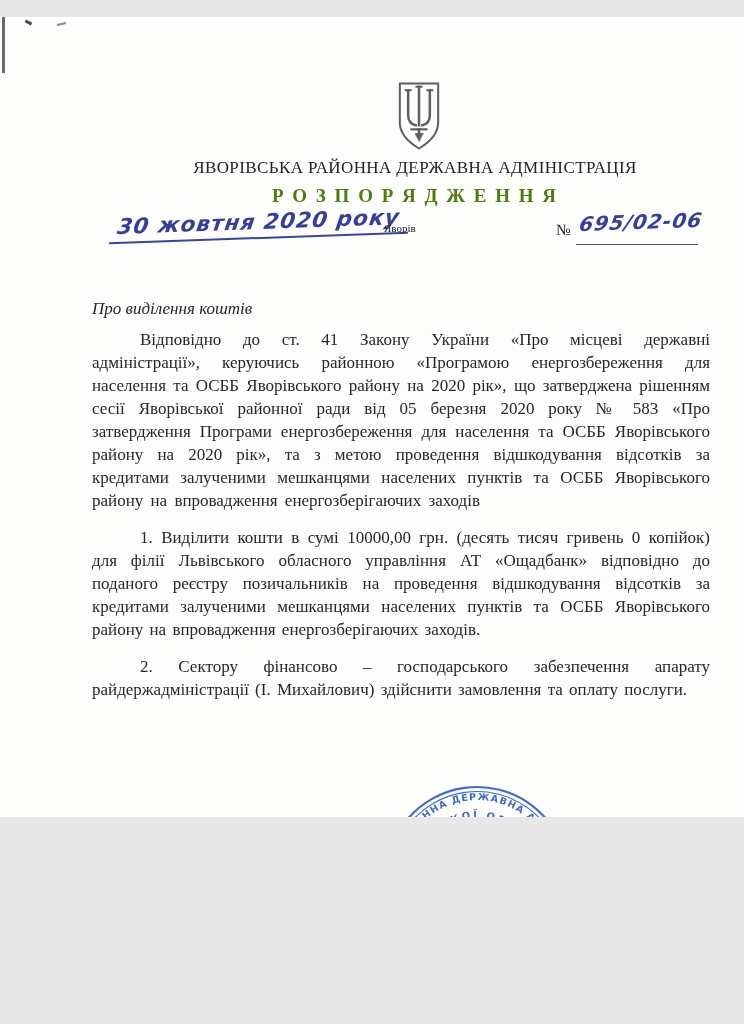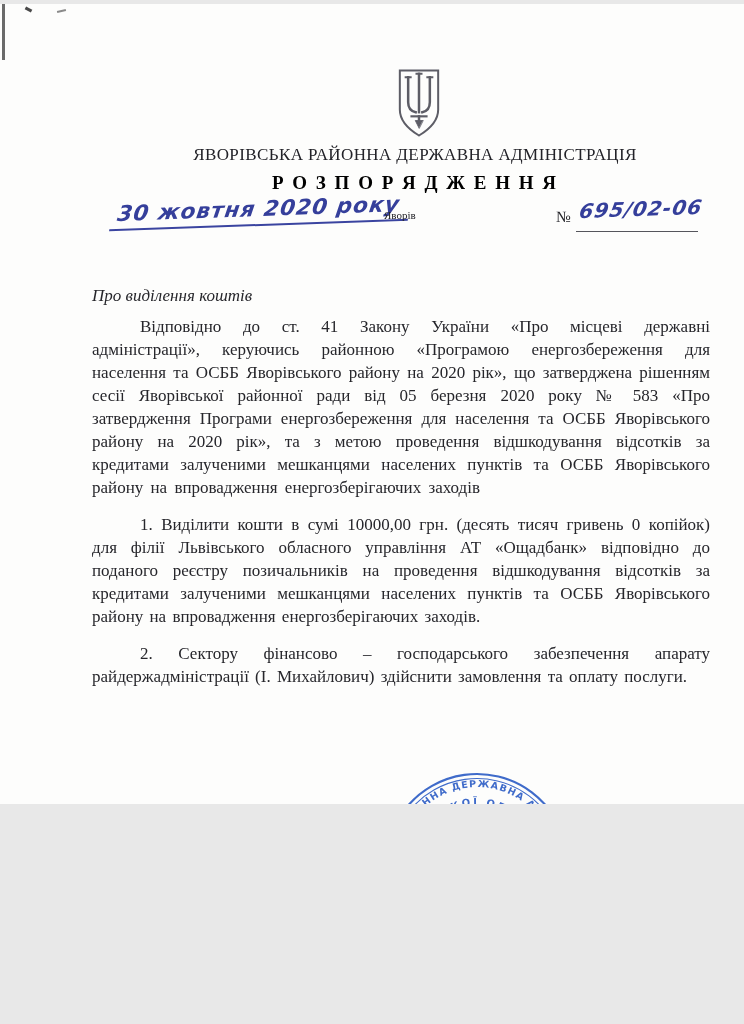--- a/index.html
+++ b/index.html
@@ -1,36 +1,36 @@
 <!DOCTYPE html>
 <html><head>
 <meta charset="utf-8">
 <style>
   html,body { margin:0; padding:0; background:#e8e8e8; }
   .page {
-    position:relative; width:744px; height:800px; margin:4px auto;
+    position:relative; width:744px; height:800px; margin:17px auto;
     background:#fdfdfc; overflow:hidden;
     font-family:"Liberation Serif", serif; color:#26262b;
   }
 
   
   .edge-line { position:absolute; left:2px; top:0; width:3px; height:56px; background:#6a6a6a; }
   .corner-mark1 { position:absolute; left:25px; top:4px; width:7px; height:3px; background:#4a4a4a; transform:rotate(28deg); }
   .corner-mark2 { position:absolute; left:57px; top:6px; width:9px; height:2px; background:#8a8a8a; transform:rotate(-12deg); }
   .bottom-dot { position:absolute; left:440px; top:1002px; width:6px; height:7px; background:#3a2623; border-radius:50% 40% 55% 45%; }
 
   
   .emblem { position:absolute; left:390px; top:64px; width:58px; height:70px; color:#5d5d66; }
   .authority {
     position:absolute; left:90px; top:141px; width:650px; text-align:center;
     font-size:17px; letter-spacing:0.4px; color:#222228;
   }
   .doctype {
     position:absolute; left:90px; top:168px; width:650px; text-align:center;
-    font-weight:bold; font-size:19px; letter-spacing:2px; color:#000000;
+    font-weight:bold; font-size:19px; letter-spacing:2px; color:#4d7c0f;
   }
 
   
   .hand { font-family:"DejaVu Sans", sans-serif; font-style:italic; font-weight:600; color:#353f9b; }
   .date-hand {
     position:absolute; left:112px; top:192px; font-size:21.5px;
     transform:skewX(-10deg) rotate(-2deg); border-bottom:2px solid #3a44a0;
     padding:0 10px 3px 6px; letter-spacing:1px;
   }
   .place { position:absolute; left:384px; top:205px; font-size:11px; }

